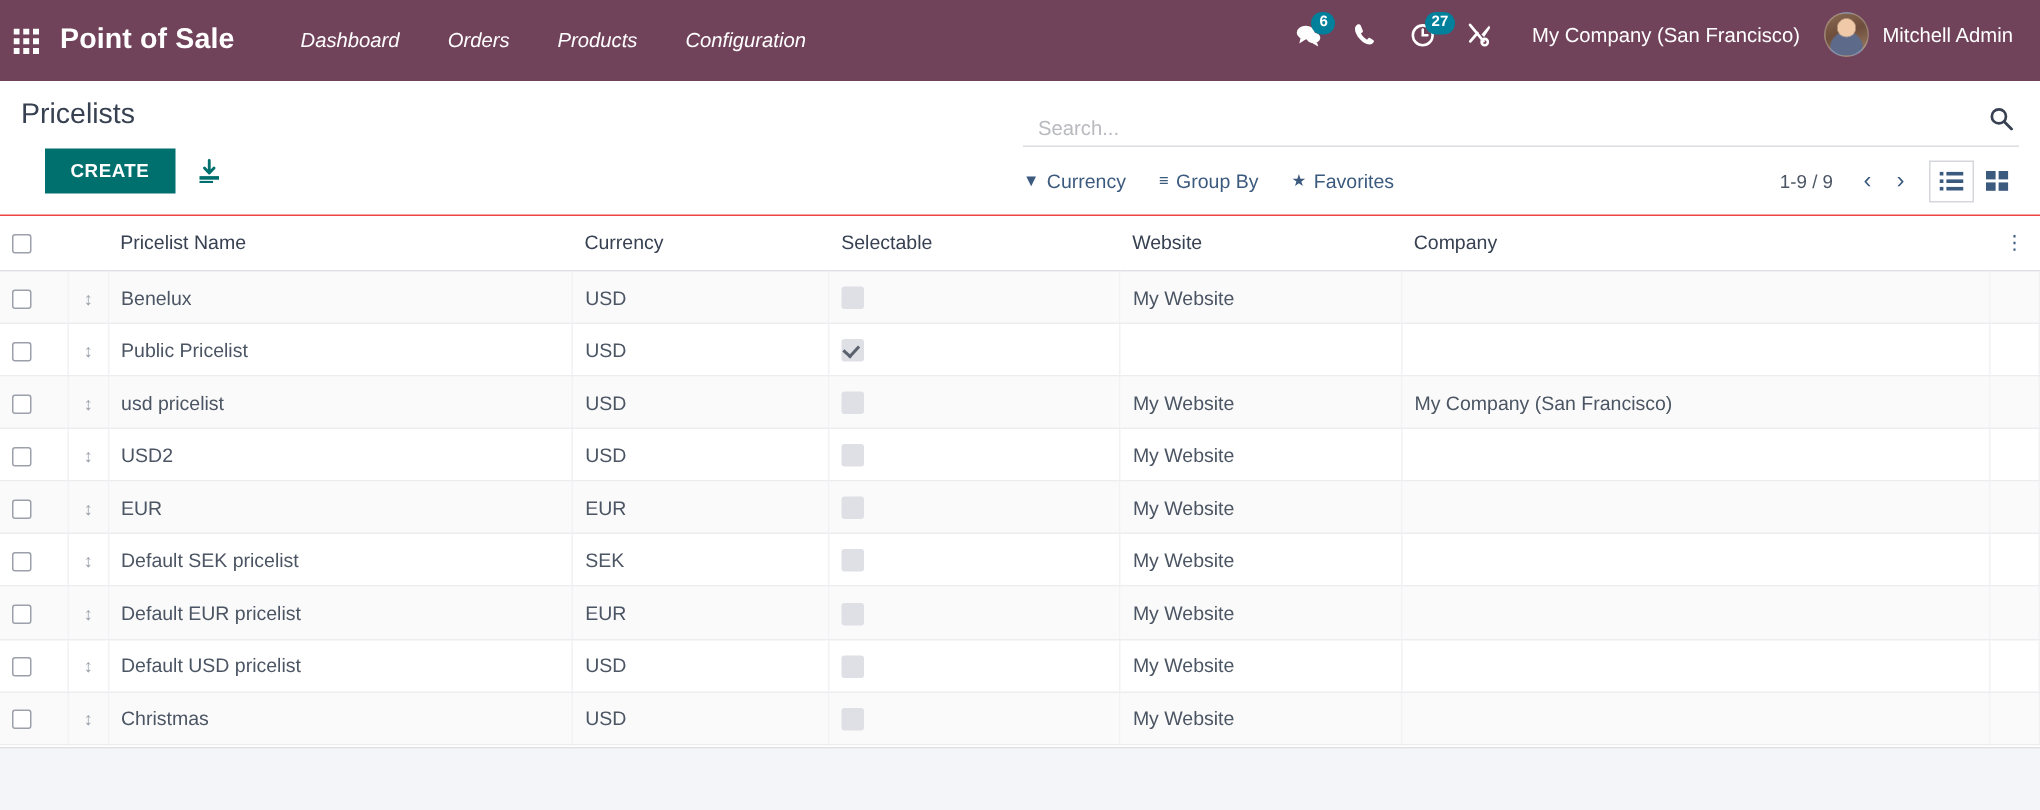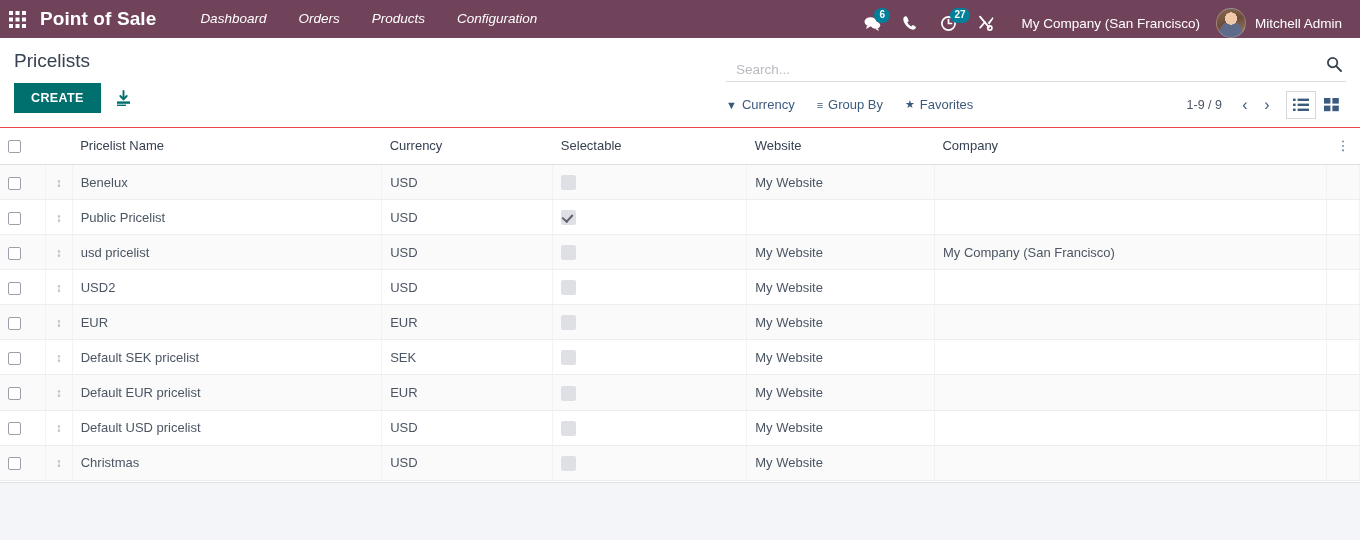--- a/index.html
+++ b/index.html
@@ -5,21 +5,21 @@
   * { box-sizing: border-box; margin: 0; padding: 0; }
   html, body {
     width: 1360px; height: 540px;
     font-family: "Liberation Sans", sans-serif;
     background: #f4f5f8;
     overflow: hidden;
   }
 
   
   .navbar {
-    height: 38px;
+    height: 54px;
     background: #71435b;
     display: flex;
     align-items: center;
     color: #ffffff;
     position: relative;
   }
   .apps-grid {
     width: 34px; height: 46px;
     display: flex; align-items: center; justify-content: center;
     cursor: pointer;
@@ -85,38 +85,39 @@
   
   .control-panel {
     background: #ffffff;
     border-bottom: 1px solid #ef4444;
     padding: 0 14px;
     position: relative;
     height: 90px;
   }
   .cp-row { display: flex; }
   .cp-left { width: 668px; flex: none; }
-  .cp-right { flex: 1; position: relative; margin-left: 44px; }
+  .cp-right { flex: 1; position: relative; }
 
   .page-title {
     font-size: 19px; color: #374151;
     padding-top: 10px; padding-bottom: 8px;
     line-height: 26px;
   }
   .btn-row { display: flex; align-items: center; padding-top: 1px; }
   .btn-create {
     background: #00706e;
     color: #ffffff;
     border: none;
     font-family: inherit;
     font-size: 12.5px;
     font-weight: bold;
     letter-spacing: .35px;
     padding: 8px 17px;
     cursor: pointer;
+    margin-left: 16px;
   }
   .icon-btn {
     margin-left: 14px;
     color: #00706e;
     cursor: pointer;
     display: flex; align-items: center;
   }
 
   
   .searchbar {

